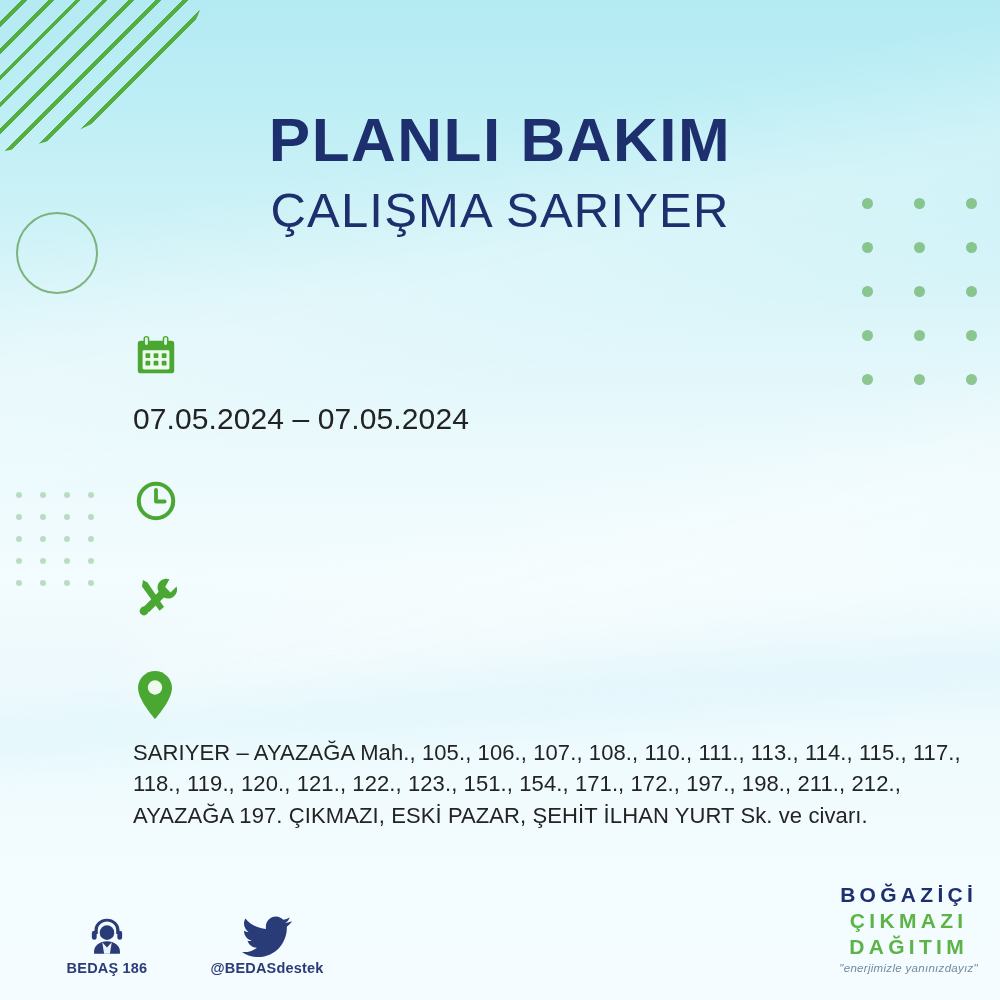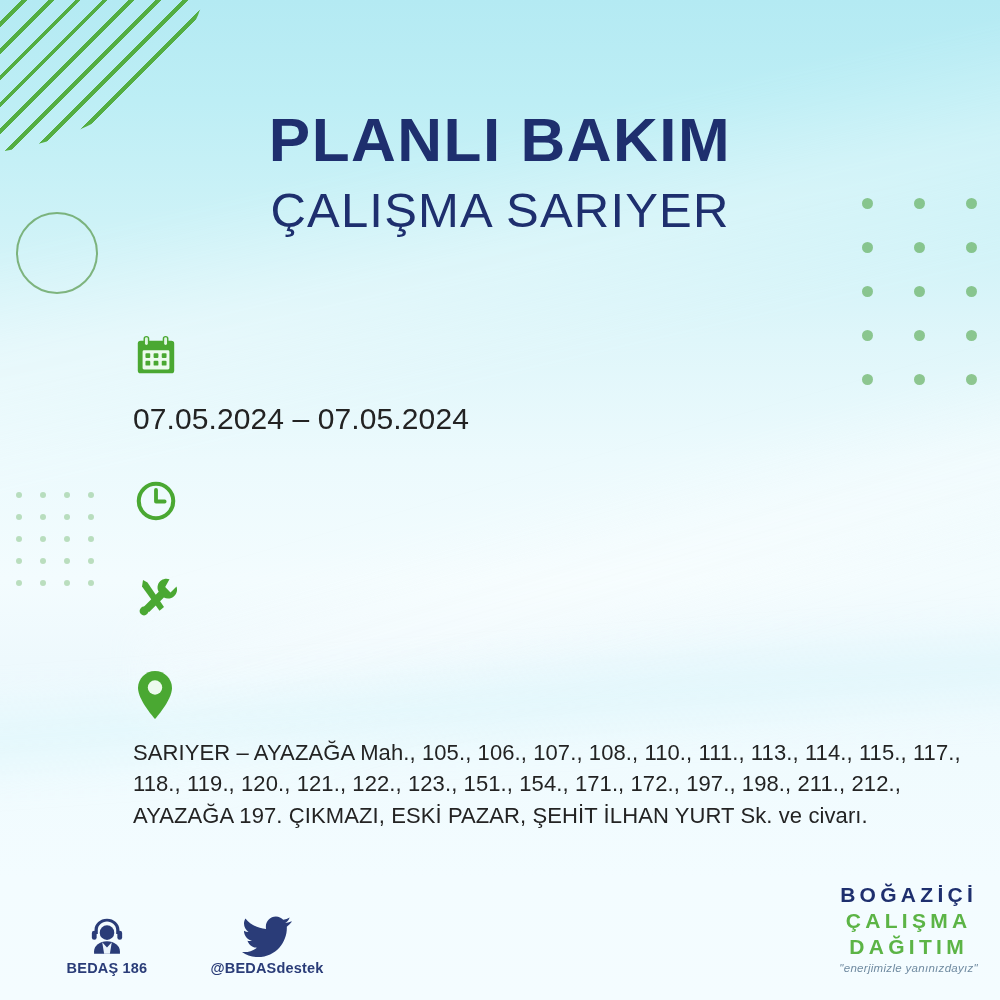--- a/index.html
+++ b/index.html
@@ -383,20 +383,20 @@
             <path d="M49 6.4 c-1.8 .8-3.8 1.35-5.8 1.6 2.1-1.25 3.7-3.25 4.45-5.6 -1.95 1.15-4.1 2-6.4 2.45 C39.4 2.85 36.8 1.6 33.9 1.6 c-5.55 0-10.05 4.5-10.05 10.05 0 .8 .1 1.55 .26 2.3 C15.75 13.5 8.35 9.5 3.4 3.4 c-.9 1.5-1.4 3.25-1.4 5.1 0 3.5 1.8 6.6 4.5 8.4 -1.65-.05-3.2-.5-4.55-1.25 v .1 c0 4.9 3.45 8.95 8.05 9.9 -.85 .25-1.75 .35-2.65 .35 -.65 0-1.3-.05-1.9-.2 1.3 4 5.05 6.9 9.45 7 -3.45 2.7-7.85 4.3-12.6 4.3 -.8 0-1.65-.05-2.4-.15 C4.4 40.45 9.85 42.1 15.7 42.1 c18.85 0 29.15-15.6 29.15-29.15 0-.45 0-.9-.05-1.3 2-1.45 3.75-3.25 5.2-5.25 Z" fill="#2a3c78"></path>
           </svg>
         </div>
         <div class="clabel">@BEDASdestek</div>
       </div>
 
     </div>
 
     <div class="brand">
       <div class="b1">BOĞAZİÇİ</div>
-      <div class="b2">ÇALIŞMA</div>
+      <div class="b2">ÇIKMAZI</div>
       <div class="b3">DAĞITIM</div>
       <div class="tag">"enerjimizle yanınızdayız"</div>
     </div>
 
   </div>
 
 </div>
 
 </body></html>

